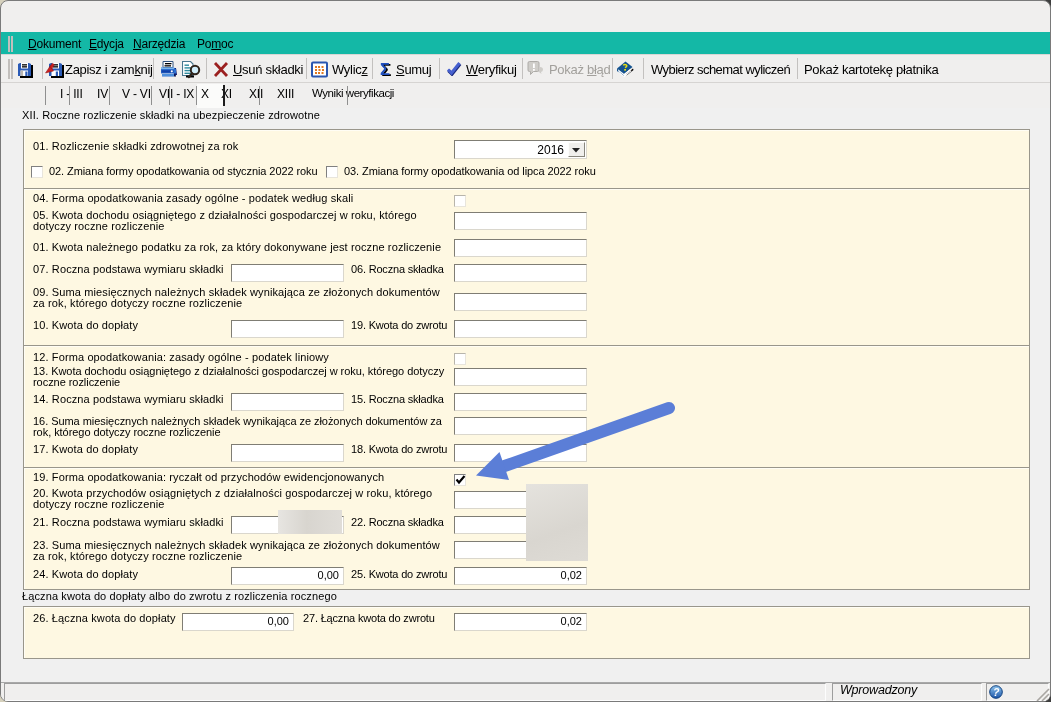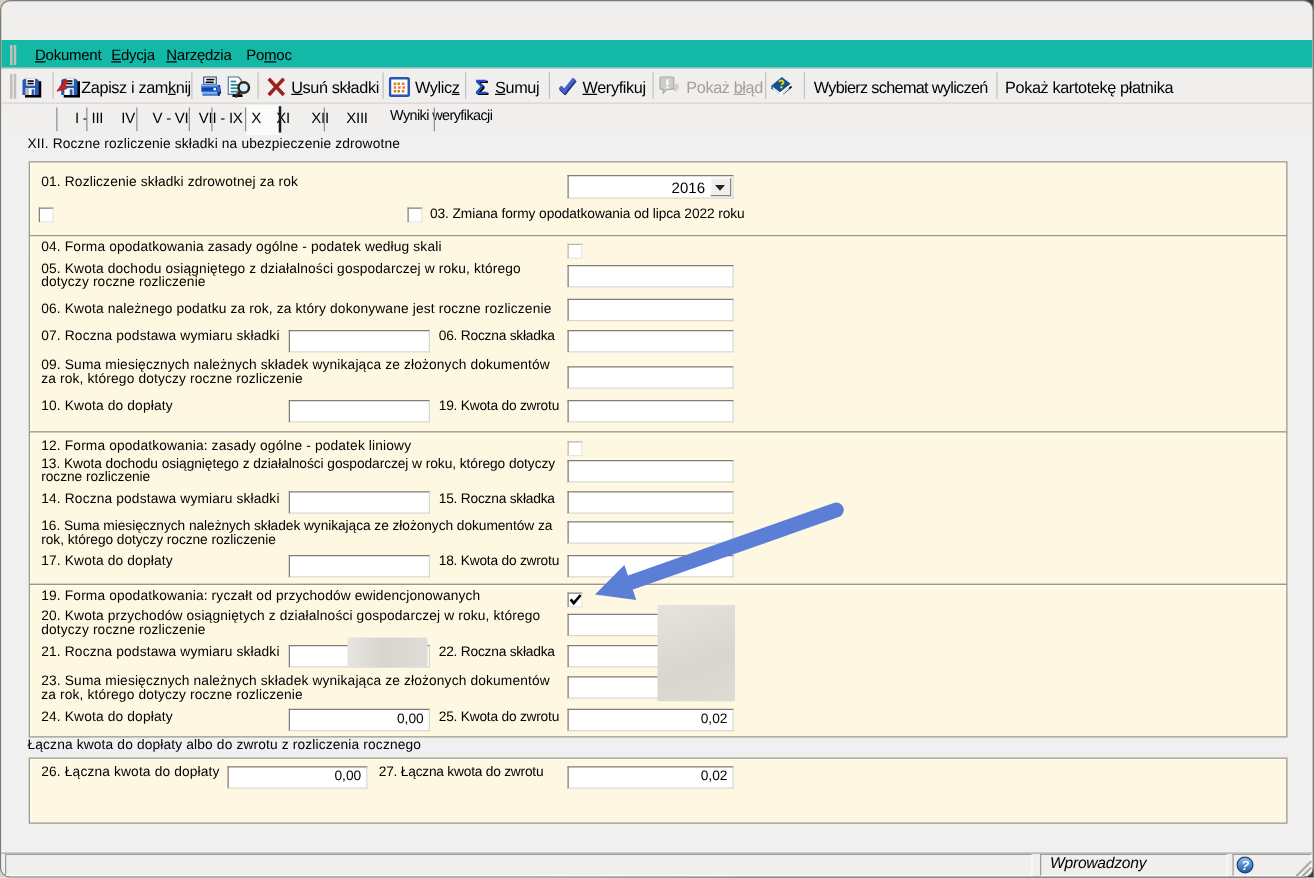--- a/index.html
+++ b/index.html
@@ -195,28 +195,29 @@
   <div class="lbl" style="left:32px;top:142px">01. Rozliczenie składki zdrowotnej za rok</div>
   <div class="abs" style="left:453px;top:139px;width:133px;height:19px;background:#fff;border:1px solid;border-color:#7f7d74 #dad7cd #dad7cd #7f7d74">
     <div class="abs" style="right:22px;top:2px;font-size:12px">2016</div>
     <div class="abs" style="right:1px;top:1px;width:17px;height:15px;background:#f0efec;border:1px solid;border-color:#fdfdfb #87857c #87857c #fdfdfb">
       <svg width="9" height="5" style="position:absolute;left:3px;top:5px">
           <path d="M0 0 h8 l-4 4.5 z" fill="#222"></path>
         </svg>
     </div>
   </div>
   <div class="cb" style="left:30px;top:165px"></div>
+  <div class="lbl" style="left:48px;top:167px;letter-spacing:-0.08px">02. Zmiana formy opodatkowania od stycznia 2022 roku</div>
   <div class="cb" style="left:325px;top:165px"></div>
   <div class="lbl" style="left:343px;top:167px;letter-spacing:-0.08px">03. Zmiana formy opodatkowania od lipca 2022 roku</div>
 
   <div class="lbl" style="left:32px;top:194px">04. Forma opodatkowania zasady ogólne - podatek według skali</div>
   <div class="cb" style="left:453px;top:194px;border-color:#b8b5ab #e8e5dc #e8e5dc #b8b5ab"></div>
   <div class="lbl" style="left:32px;top:211px">05. Kwota dochodu osiągniętego z działalności gospodarczej w roku, którego<br>dotyczy roczne rozliczenie</div>
   <div class="inp" style="left:453px;top:211px;width:133px"></div>
-  <div class="lbl" style="left:32px;top:243px">06. Kwota należnego podatku za rok, za który dokonywane jest roczne rozliczenie</div>
+  <div class="lbl" style="left:32px;top:243px">01. Kwota należnego podatku za rok, za który dokonywane jest roczne rozliczenie</div>
   <div class="inp" style="left:453px;top:238px;width:133px"></div>
   <div class="lbl" style="left:32px;top:265px">07. Roczna podstawa wymiaru składki</div>
   <div class="inp" style="left:230px;top:263px;width:113px"></div>
   <div class="lbl" style="left:350px;top:265px;letter-spacing:-0.18px">06. Roczna składka</div>
   <div class="inp" style="left:453px;top:263px;width:133px"></div>
   <div class="lbl" style="left:32px;top:288px">09. Suma miesięcznych należnych składek wynikająca ze złożonych dokumentów<br>za rok, którego dotyczy roczne rozliczenie</div>
   <div class="inp" style="left:453px;top:292px;width:133px"></div>
   <div class="lbl" style="left:32px;top:321px">10. Kwota do dopłaty</div>
   <div class="inp" style="left:230px;top:319px;width:113px"></div>
   <div class="lbl" style="left:350px;top:321px;letter-spacing:-0.18px">19. Kwota do zwrotu</div>

